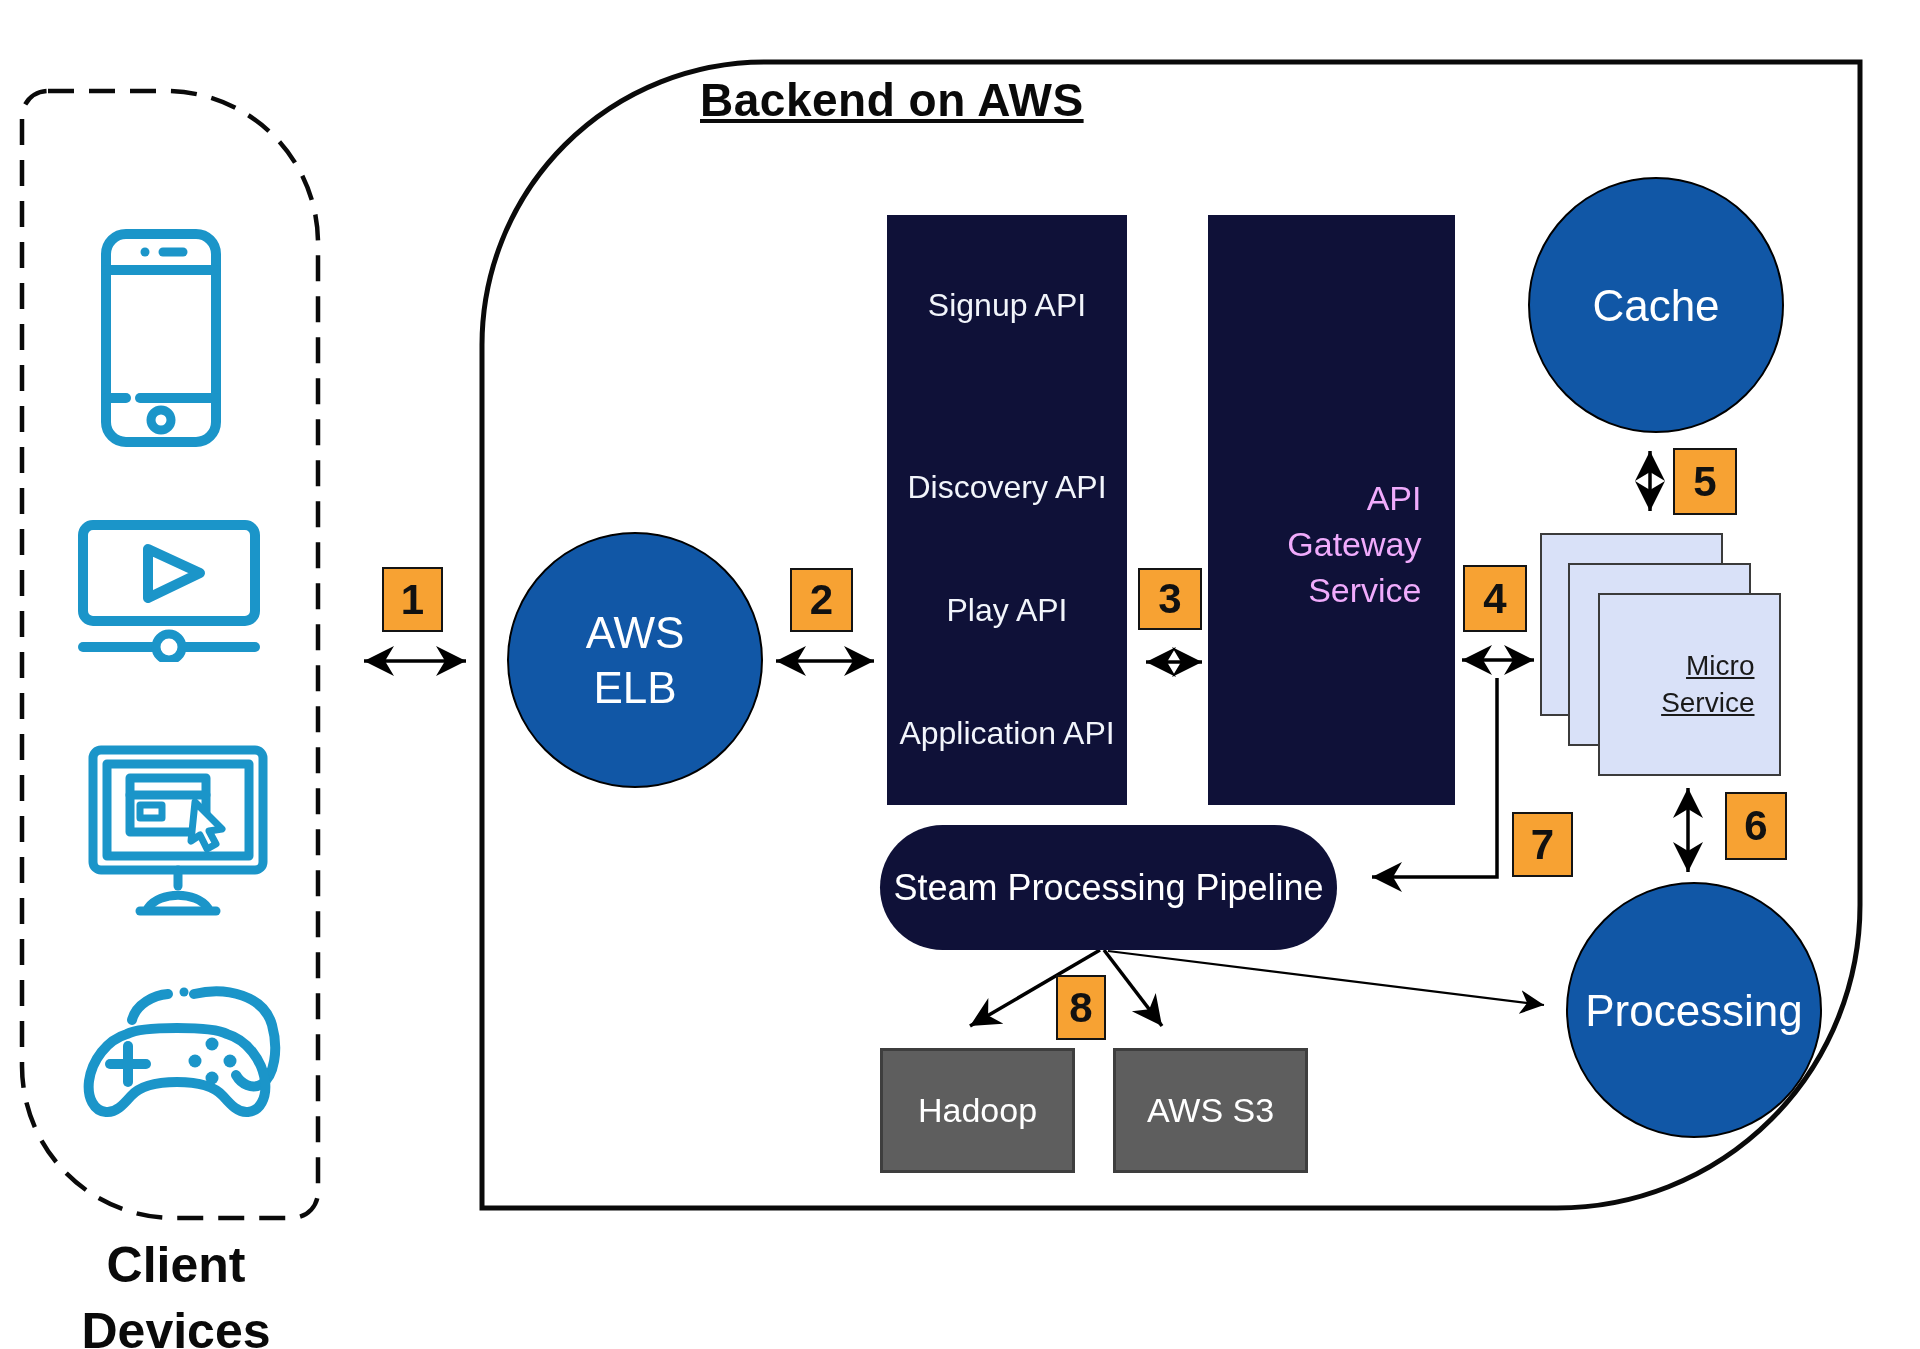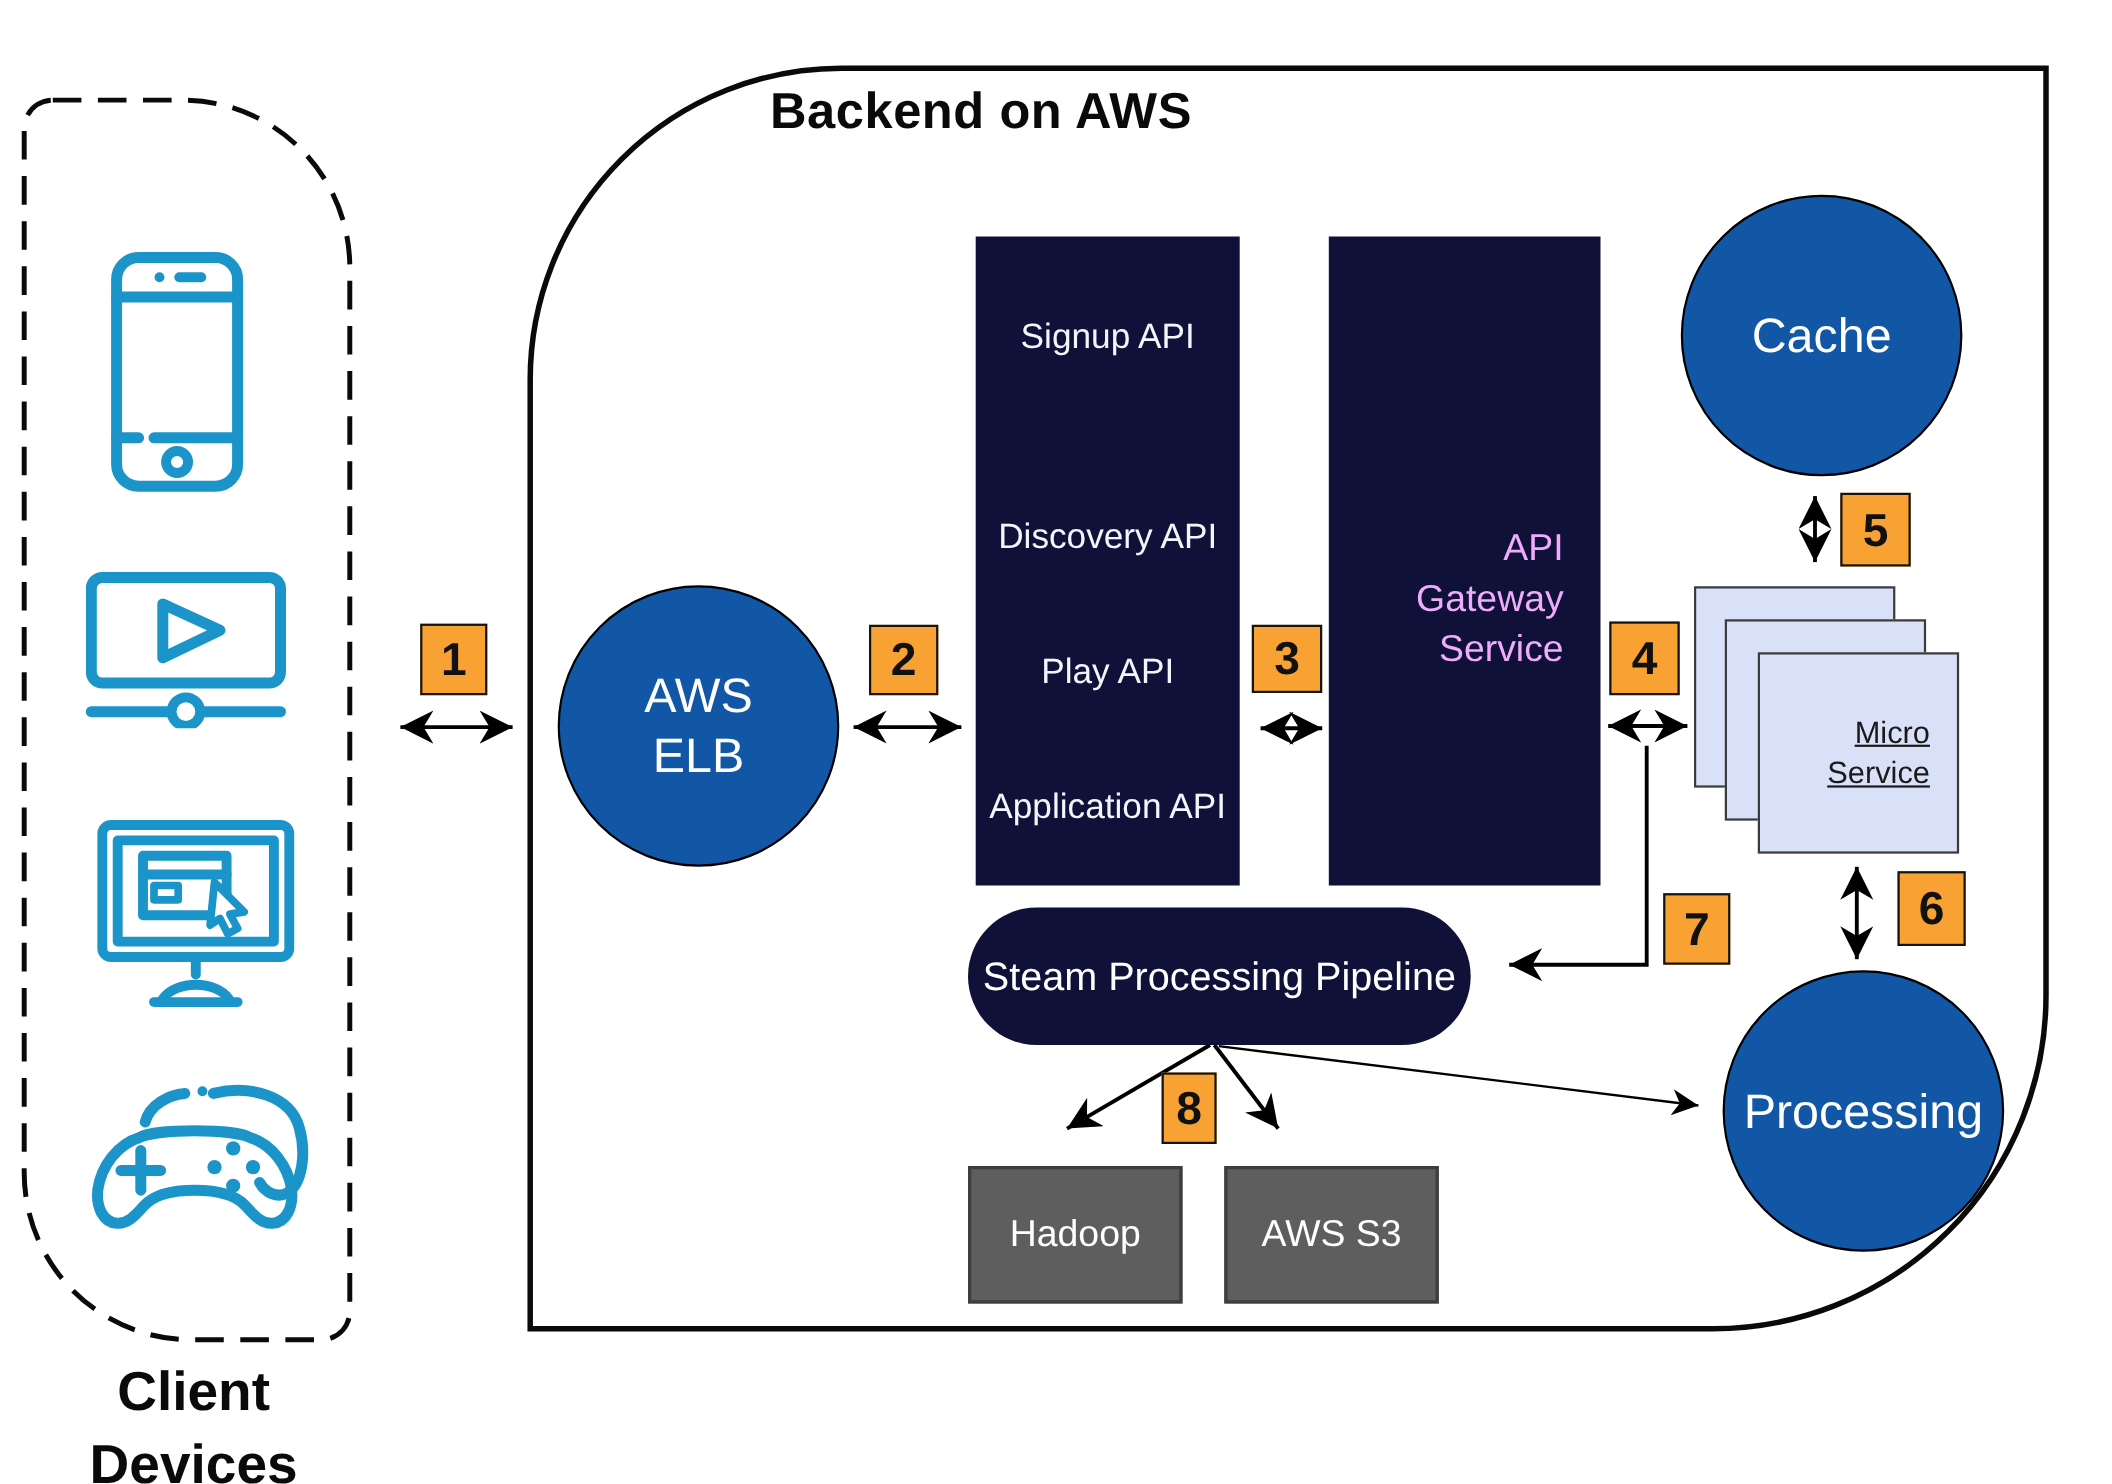--- a/index.html
+++ b/index.html
@@ -11,24 +11,24 @@
   .node{position:absolute;z-index:2;display:flex;align-items:center;justify-content:center;text-align:center;box-sizing:border-box;}
   .navy{background:#0f1138;color:#f2f5fb;padding-left:36px;}
   .circle{border-radius:50%;background:#1157a6;border:2.5px solid #000;color:#fff;font-size:44px;line-height:1.25;}
   .apibox{background:#0f1138;}
   .apibox .item{position:absolute;left:0;width:100%;transform:translateY(-50%);color:#f2f5fb;font-size:32px;line-height:1.25;padding:0 12px;box-sizing:border-box;text-align:center;}
   .gatewaybox{background:#0f1138;}
   .gatewaybox .glabel{position:absolute;left:50%;top:330px;transform:translate(-50%,-50%);width:180px;color:#f0abfc;font-size:34px;line-height:1.35;text-align:right;}
   .pill{background:#0f1138;border-radius:64px;color:#fff;font-size:36px;}
   .msq{position:absolute;width:183px;height:183px;background:#d9e1f8;border:2px solid #3b3b3b;box-sizing:border-box;z-index:2;}
   .msq.front{display:flex;align-items:center;justify-content:center;text-align:right;color:#1a1a1a;font-size:28px;line-height:1.3;text-decoration:underline;}
-  .graybox{background:#5e5e5e;border:3px solid #3e3e3e;color:#fff;font-size:34px;margin-top:12px;}
+  .graybox{background:#5e5e5e;border:3px solid #3e3e3e;color:#fff;font-size:34px;}
   .badge{position:absolute;z-index:3;background:#f7a233;border:2.5px solid #141414;display:flex;align-items:center;justify-content:center;
          color:#111;font-size:42px;font-weight:700;box-sizing:border-box;}
-  .title{position:absolute;z-index:2;color:#0a0a0a;font-size:46px;font-weight:600;letter-spacing:.5px;}
+  .title{position:absolute;z-index:2;color:#0a0a0a;font-size:46px;font-weight:600;letter-spacing:.5px;text-decoration:underline;}
   .clientlabel{position:absolute;z-index:2;color:#0a0a0a;font-size:50px;font-weight:600;text-align:center;line-height:1.32;}
   .icon{position:absolute;z-index:2;}
 </style>
 </head>
 <body>
 
 <div id="canvas">
 
   <svg class="overlay">
     <defs>

